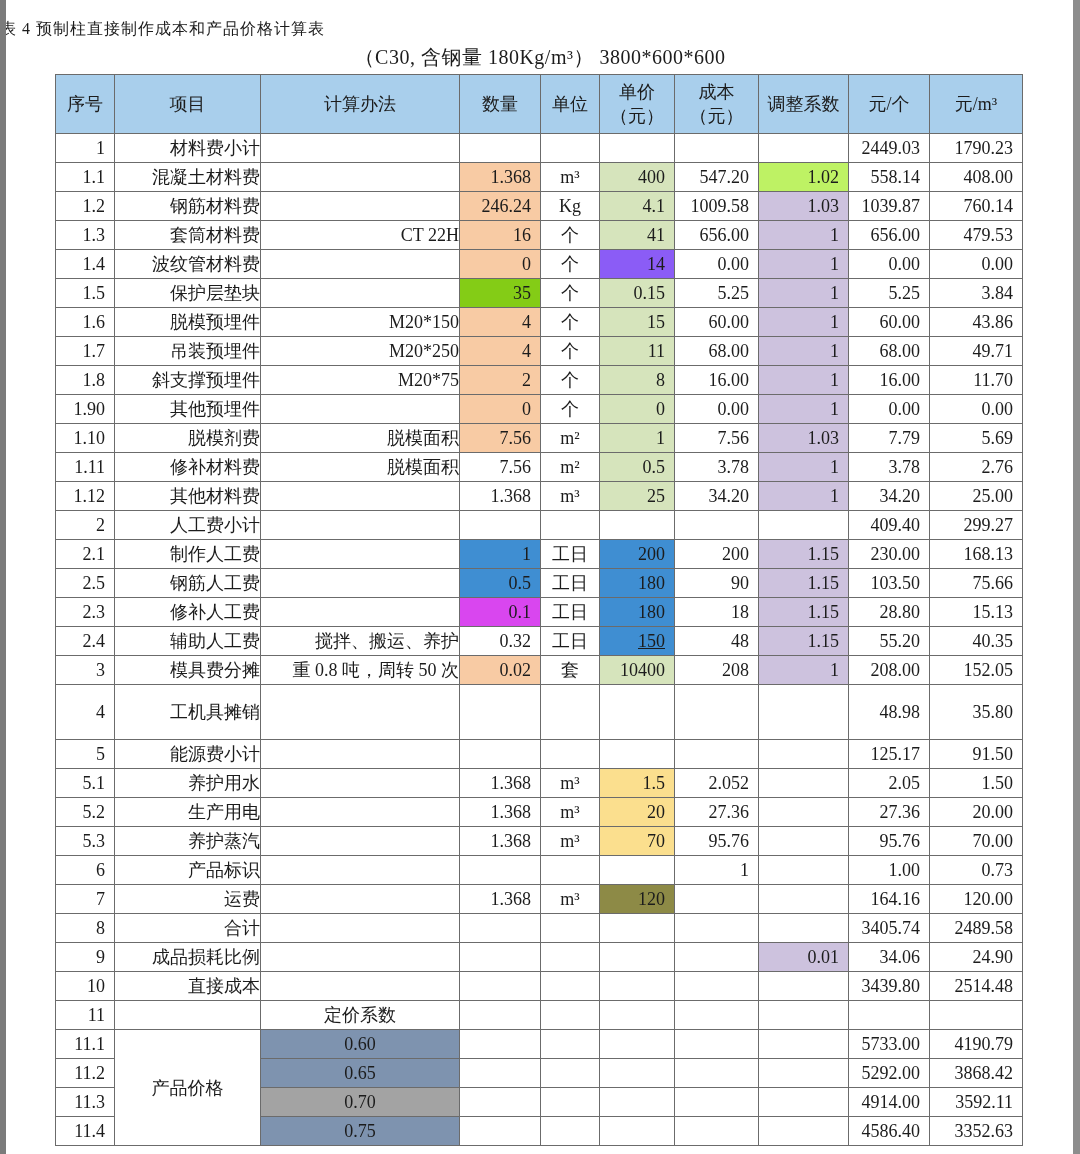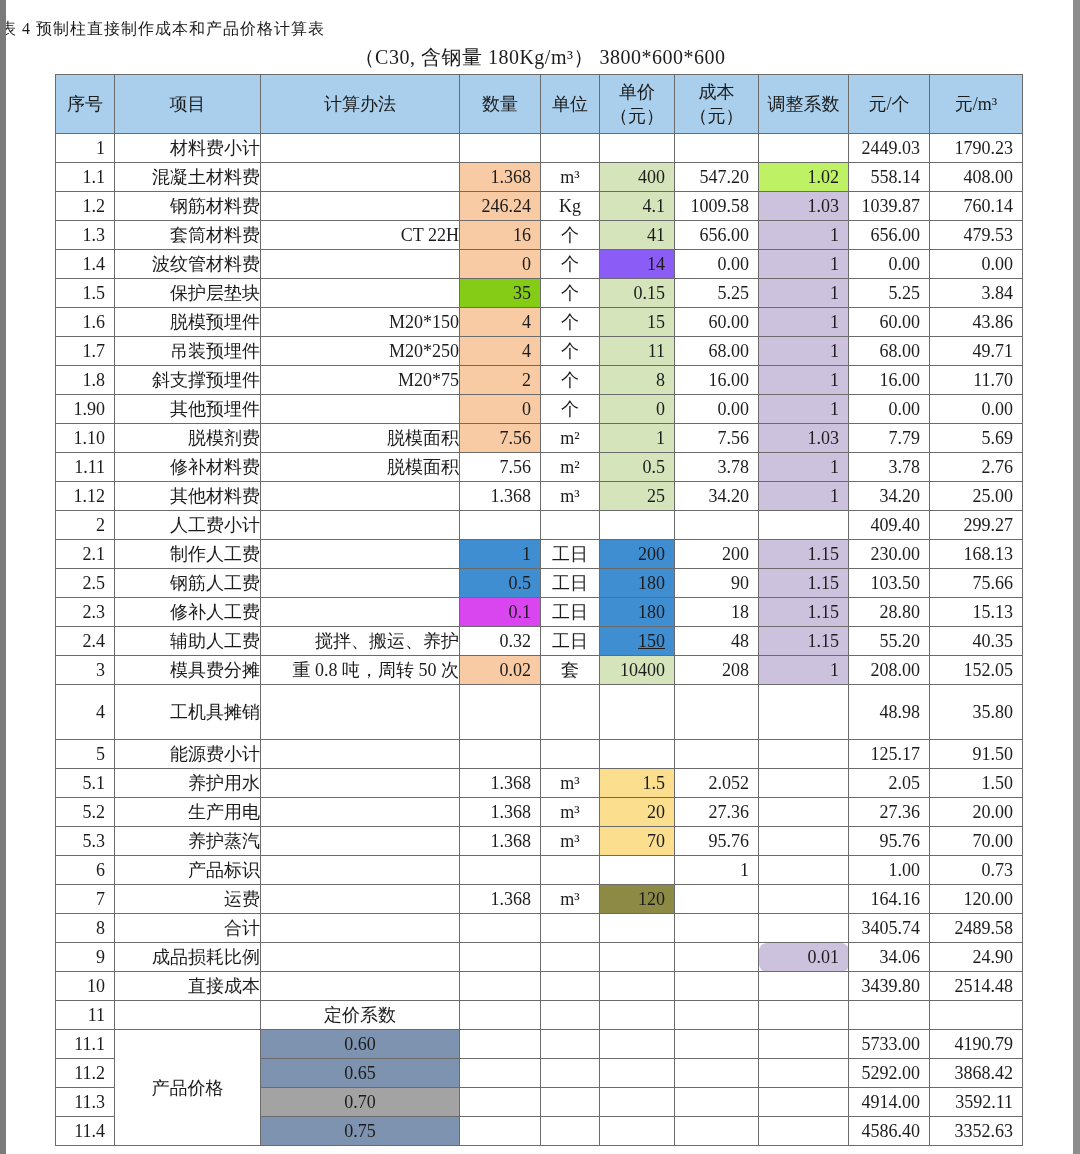--- a/index.html
+++ b/index.html
@@ -399,21 +399,21 @@
         <td class="r">2489.58</td>
       </tr>
       <tr>
         <td class="r">9</td>
         <td class="l">成品损耗比例</td>
         <td class="l"></td>
         <td class="r"></td>
         <td class="c"></td>
         <td class="r"></td>
         <td class="r"></td>
-        <td class="r" style="background: rgb(205, 194, 222); border-radius: 8px;">0.01</td>
+        <td class="r" style="background: rgb(205, 194, 222);">0.01</td>
         <td class="r">34.06</td>
         <td class="r">24.90</td>
       </tr>
       <tr>
         <td class="r">10</td>
         <td class="l">直接成本</td>
         <td class="l"></td>
         <td class="r"></td>
         <td class="c"></td>
         <td class="r"></td>

